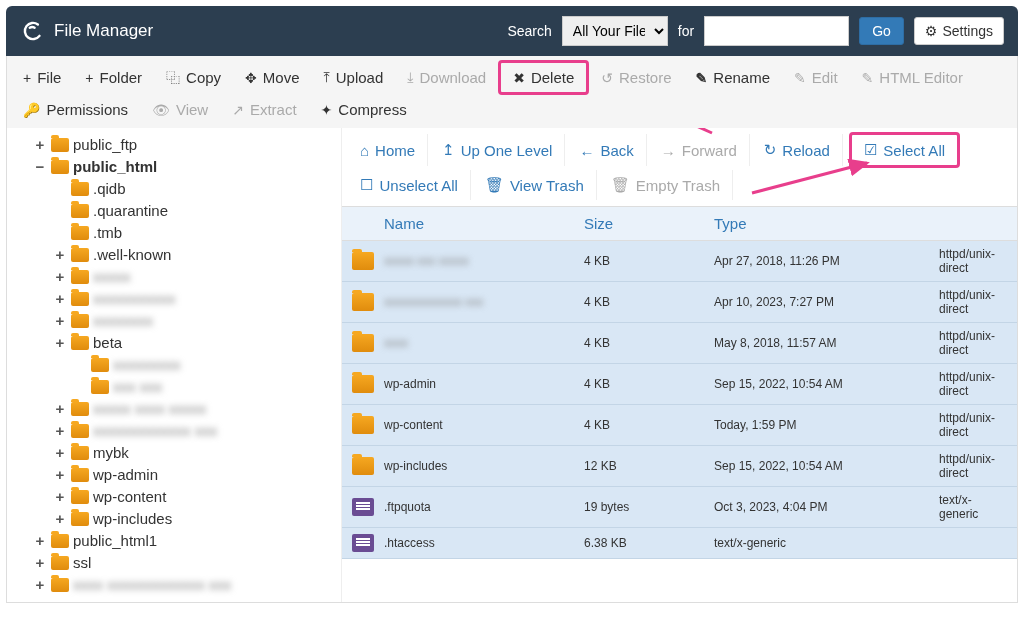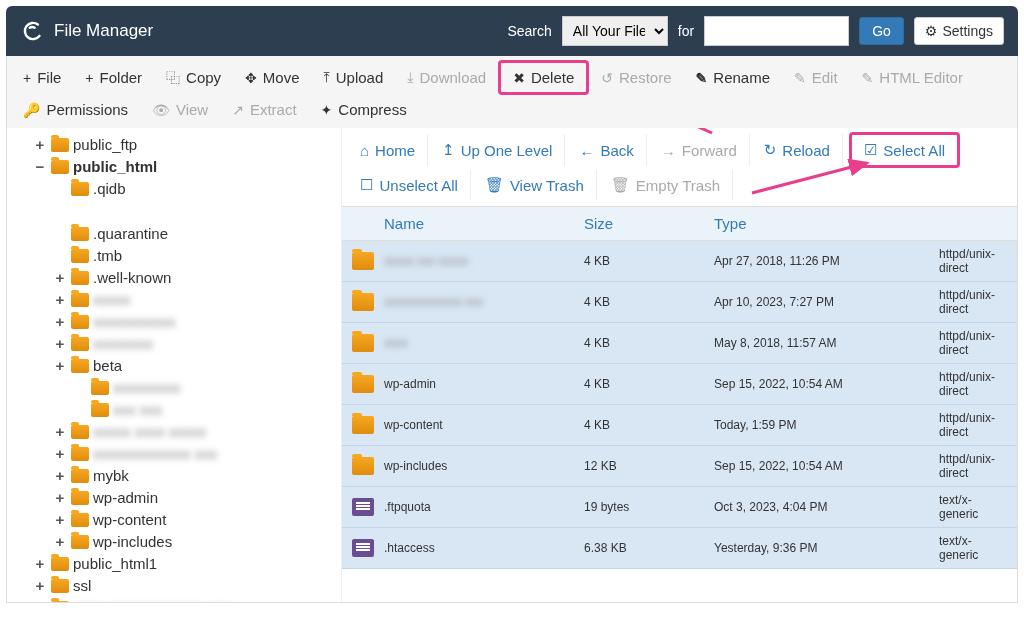--- a/index.html
+++ b/index.html
@@ -334,21 +334,21 @@
         <li style="padding-left: 4px;">
           <span class="expander">−</span>
           <span class="folder-ic"></span>
           <span class="bold">public_html</span>
         </li>
         <li style="padding-left: 24px;">
           <span class="expander"></span>
           <span class="folder-ic"></span>
           <span>.qidb</span>
         </li>
-        <li style="padding-left: 24px; margin-top: 23px;">
+        <li style="padding-left: 24px;">
           <span class="expander"></span>
           <span class="folder-ic"></span>
           <span>.quarantine</span>
         </li>
         <li style="padding-left: 24px;">
           <span class="expander"></span>
           <span class="folder-ic"></span>
           <span>.tmb</span>
         </li>
         <li style="padding-left: 24px;">
@@ -530,21 +530,20 @@
           <div class="file-ic file-doc"></div>
           <div class="col-name">.ftpquota</div>
           <div class="col-size">19 bytes</div>
           <div class="col-mod">Oct 3, 2023, 4:04 PM</div>
           <div class="col-type">text/x-generic</div>
         </div>
         <div class="filerow">
           <div class="file-ic file-doc"></div>
           <div class="col-name">.htaccess</div>
           <div class="col-size">6.38 KB</div>
-          <div class="col-mod">Yesterday, 9:36 PM</div>
           <div class="col-type">text/x-generic</div>
         </div>
       </div>
 
     <svg class="arrow-ann" style="top:-50px;left:260px;width:120px;height:60px;">
       <defs>
           <marker id="ah1" markerWidth="8" markerHeight="8" refX="6" refY="3" orient="auto">
             <path d="M0,0 L7,3 L0,6 Z" fill="#e83e8c"></path>
           </marker>
         </defs>

